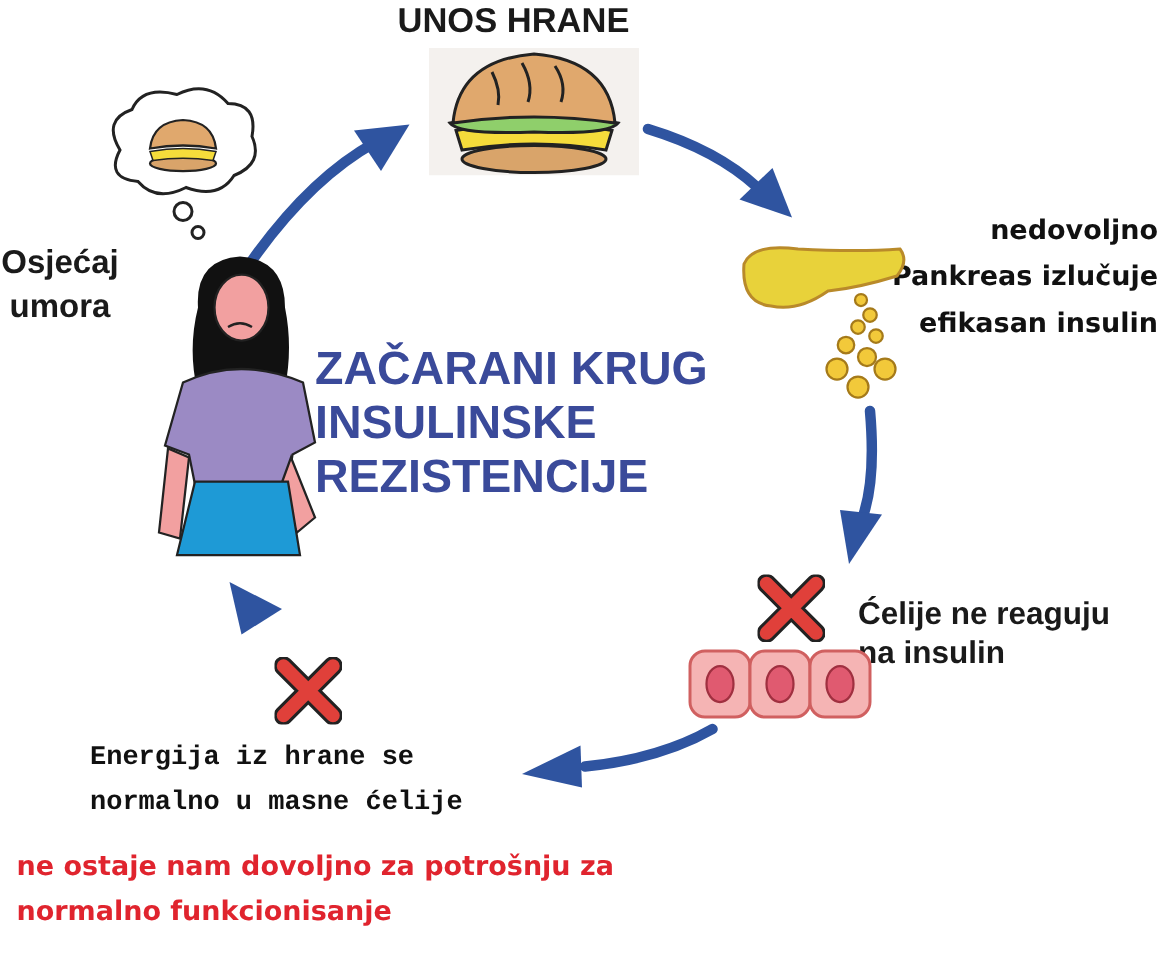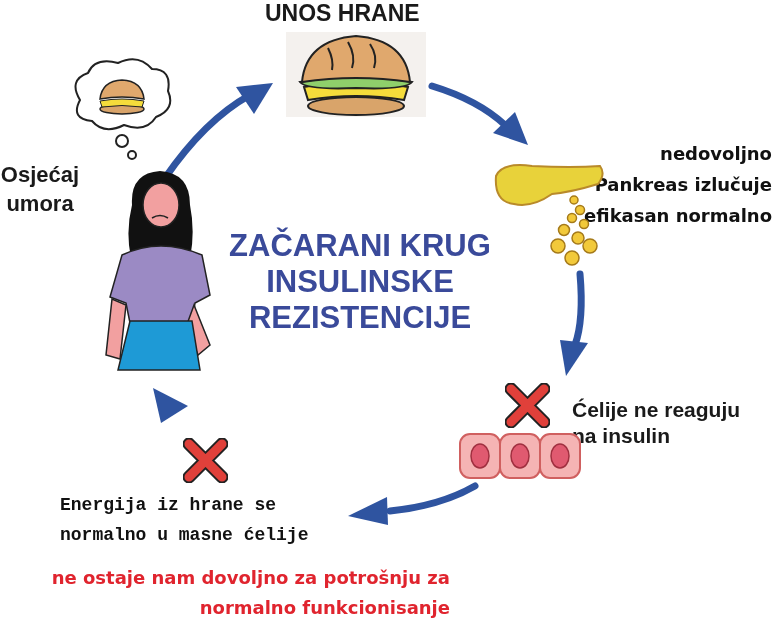--- a/index.html
+++ b/index.html
@@ -1,21 +1,21 @@
 <!DOCTYPE html>
 <html><head>
 <meta charset="utf-8">
 <style>
   html, body { margin:0; padding:0; background:#ffffff; }
   body { width:783px; height:635px; position:relative; overflow:hidden; font-family:"Liberation Sans", sans-serif; }
   .abs { position:absolute; }
   .lbl { font-family:"Liberation Sans", sans-serif; font-weight:bold; color:#1a1a1a; }
   .cal { font-family:"DejaVu Sans", sans-serif; font-weight:bold; color:#111; }
   #arrows { position:absolute; left:0; top:0; }
-  .title { font-family:"Liberation Sans", sans-serif; font-weight:bold; text-align:center; line-height:36px; font-size:31px; }
+  .title { font-family:"Liberation Sans", sans-serif; font-weight:bold; line-height:36px; font-size:31px; }
 </style>
 </head>
 <body>
 
 <svg id="arrows" width="783" height="635">
   <g fill="none" stroke="#2f54a0" stroke-width="7" stroke-linecap="round">
     <path d="M165,178 Q205,120 250,95"></path>
     <path d="M432,86 Q478,100 505,125"></path>
     <path d="M580,274 Q584,320 575,345"></path>
     <path d="M475,486 Q440,506 390,511"></path>
@@ -43,21 +43,21 @@
   <path d="M14,50 Q70,40 126,50 Q120,58 70,56 Q20,58 14,50 Z" fill="#8fcf6b" stroke="#222" stroke-width="2"></path>
   <path d="M16,50 Q20,8 70,4 Q120,8 124,50 Q70,42 16,50 Z" fill="#e0a86d" stroke="#222" stroke-width="2"></path>
   <path d="M42,16 Q48,28 46,38" stroke="#222" stroke-width="2" fill="none"></path>
   <path d="M62,10 Q70,24 66,36" stroke="#222" stroke-width="2" fill="none"></path>
   <path d="M84,12 Q92,24 88,36" stroke="#222" stroke-width="2" fill="none"></path>
 </svg>
 
 <div class="abs cal" style="left:560px; top:138px; width:212px; text-align:right; font-size:18px; line-height:31px;">
   <div>nedovoljno</div>
   <div>Pankreas izlučuje</div>
-  <div>efikasan normalno</div>
+  <div>efikasan insulin</div>
 </div>
 <svg class="abs" style="left:492px; top:158px;" width="115" height="112">
   <path d="M4,18 Q10,4 40,8 Q80,10 108,8 Q114,16 106,26 Q80,34 60,36 Q40,50 22,46 Q2,44 4,18 Z" fill="#e8d23a" stroke="#b98a2a" stroke-width="2"></path>
   <g fill="#f2c93a" stroke="#a57a1a" stroke-width="1.5">
     <circle cx="82" cy="42" r="4"></circle>
       <circle cx="88" cy="52" r="4.5"></circle>
     <circle cx="80" cy="60" r="4.5"></circle>
       <circle cx="92" cy="66" r="4.5"></circle>
     <circle cx="72" cy="72" r="5.5"></circle>
       <circle cx="86" cy="80" r="6"></circle>
@@ -89,21 +89,21 @@
 </svg>
 
 <svg class="abs" style="left:183px; top:438px;" width="45" height="45">
   <path d="M6,6 L39,39 M39,6 L6,39" stroke="#222" stroke-width="13" stroke-linecap="round"></path>
   <path d="M6,6 L39,39 M39,6 L6,39" stroke="#e0403a" stroke-width="9" stroke-linecap="round"></path>
 </svg>
 <div class="abs cal" style="left:60px; top:490px; width:300px; font-size:18px; line-height:30px;font-family:Liberation Mono, monospace;">
   <div>Energija iz hrane se</div>
   <div>normalno u masne ćelije</div>
 </div>
-<div class="abs cal" style="left:0px; top:563px; width:450px; text-align:right; font-size:18px; line-height:30px; color:#e0242e;">
+<div class="abs cal" style="left:0px; top:563px; width:450px; text-align:left; font-size:18px; line-height:30px; color:#e0242e;padding-left:11px;">
   <div>ne ostaje nam dovoljno za potrošnju za</div>
   <div>normalno funkcionisanje</div>
 </div>
 
 <div class="abs lbl" style="left:0px; top:160px; width:80px; text-align:center; font-size:22px; line-height:29px;">
   <div>Osjećaj</div>
   <div>umora</div>
 </div>
 <svg class="abs" style="left:60px; top:55px;" width="170" height="320">
 

